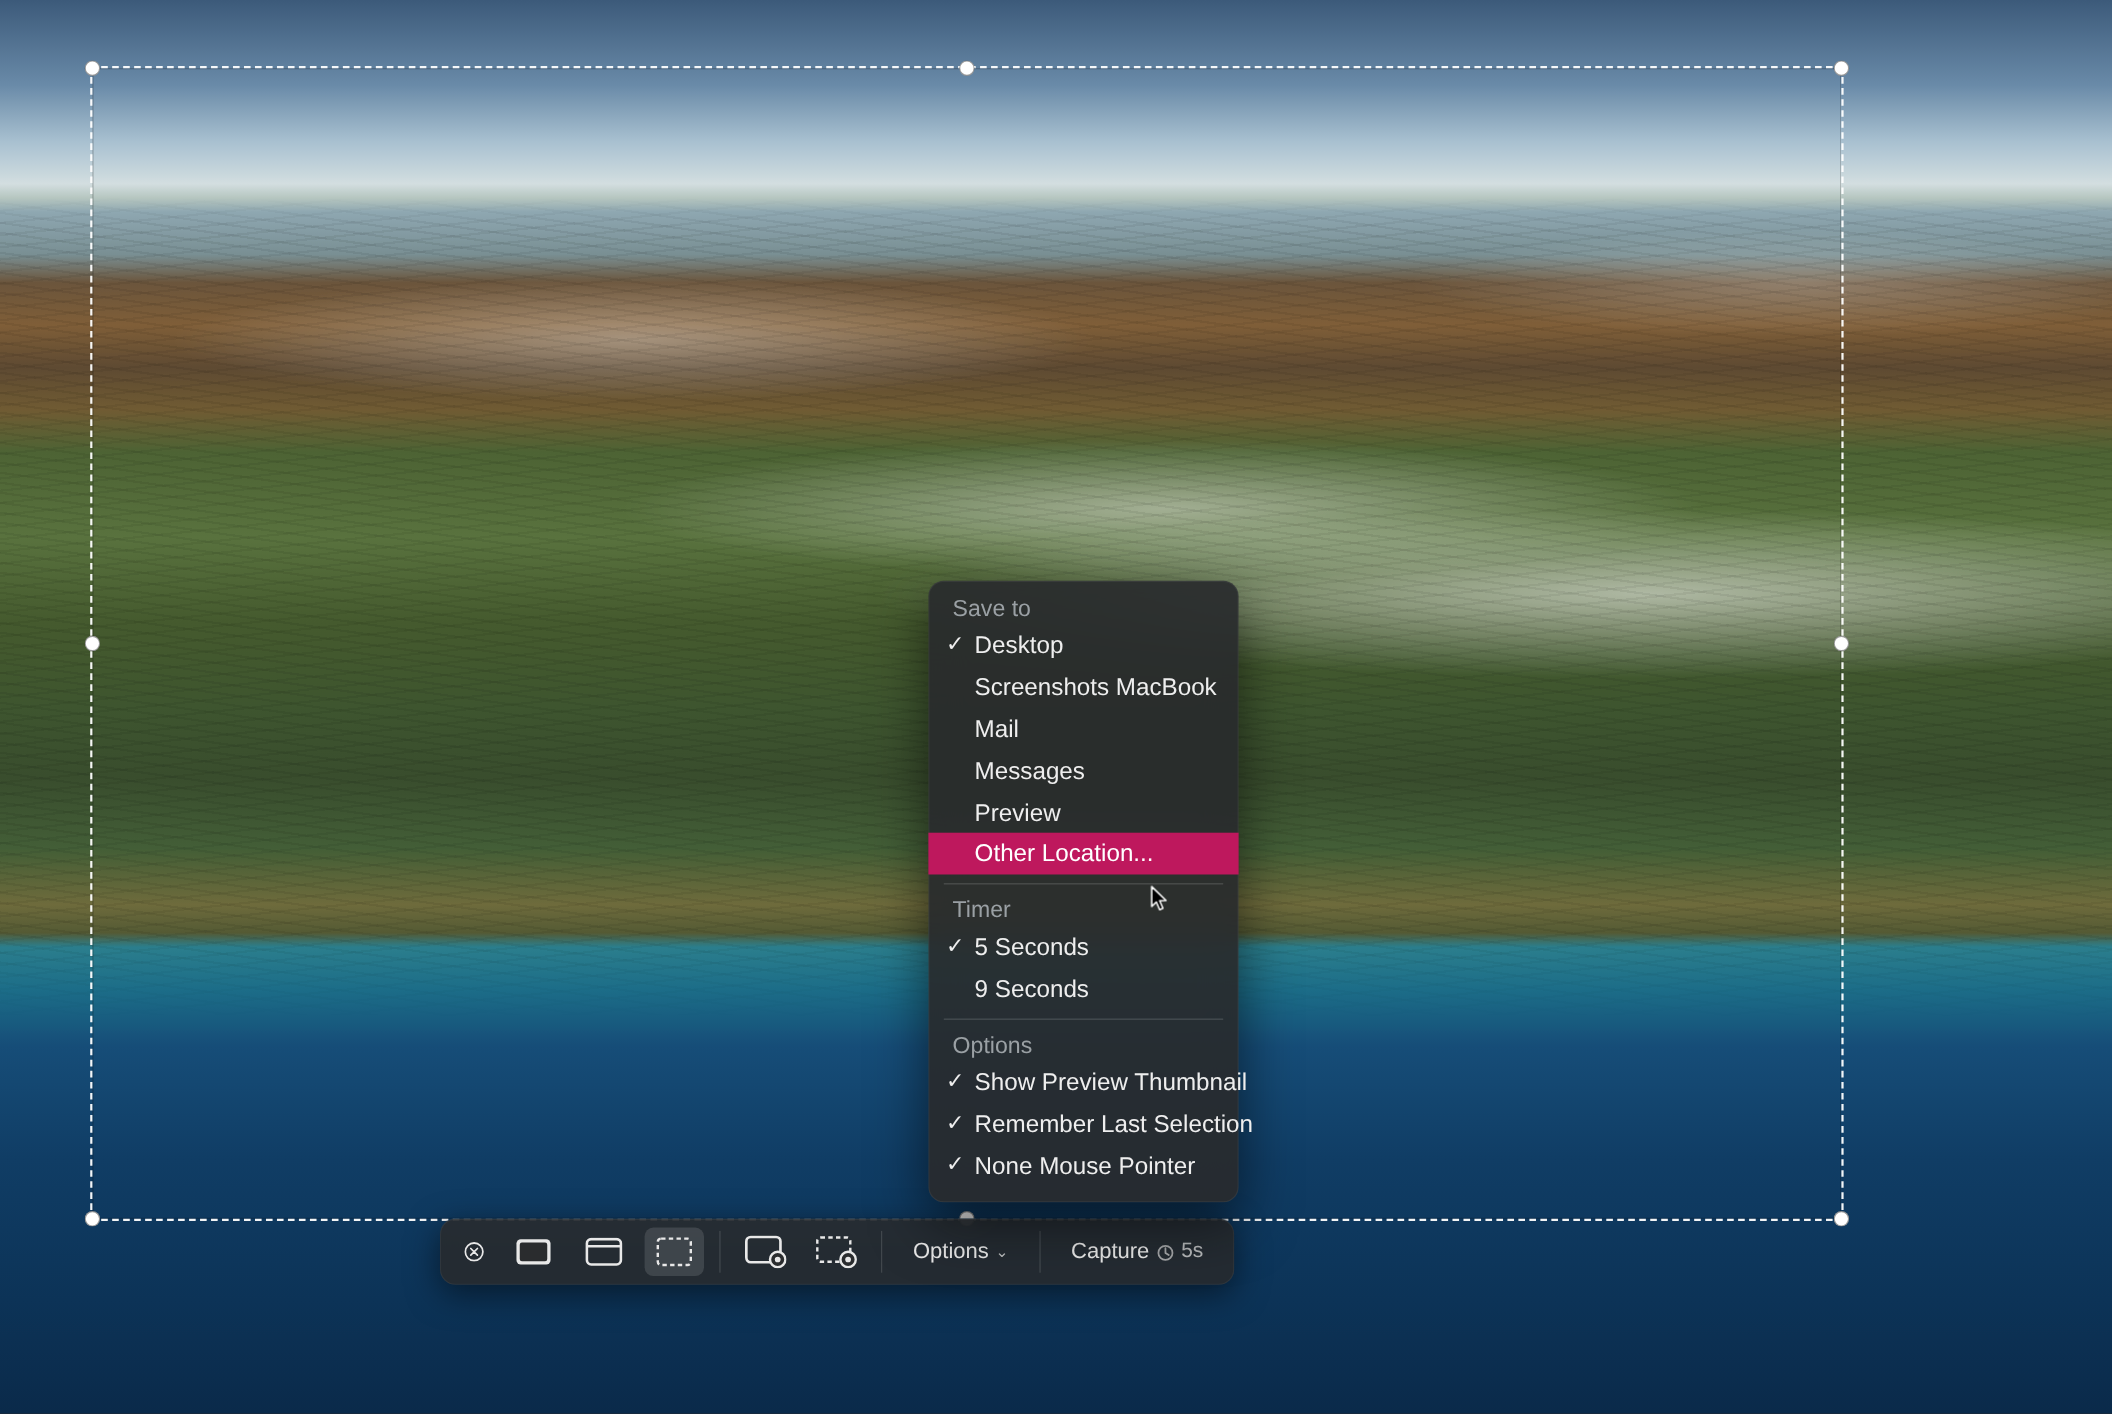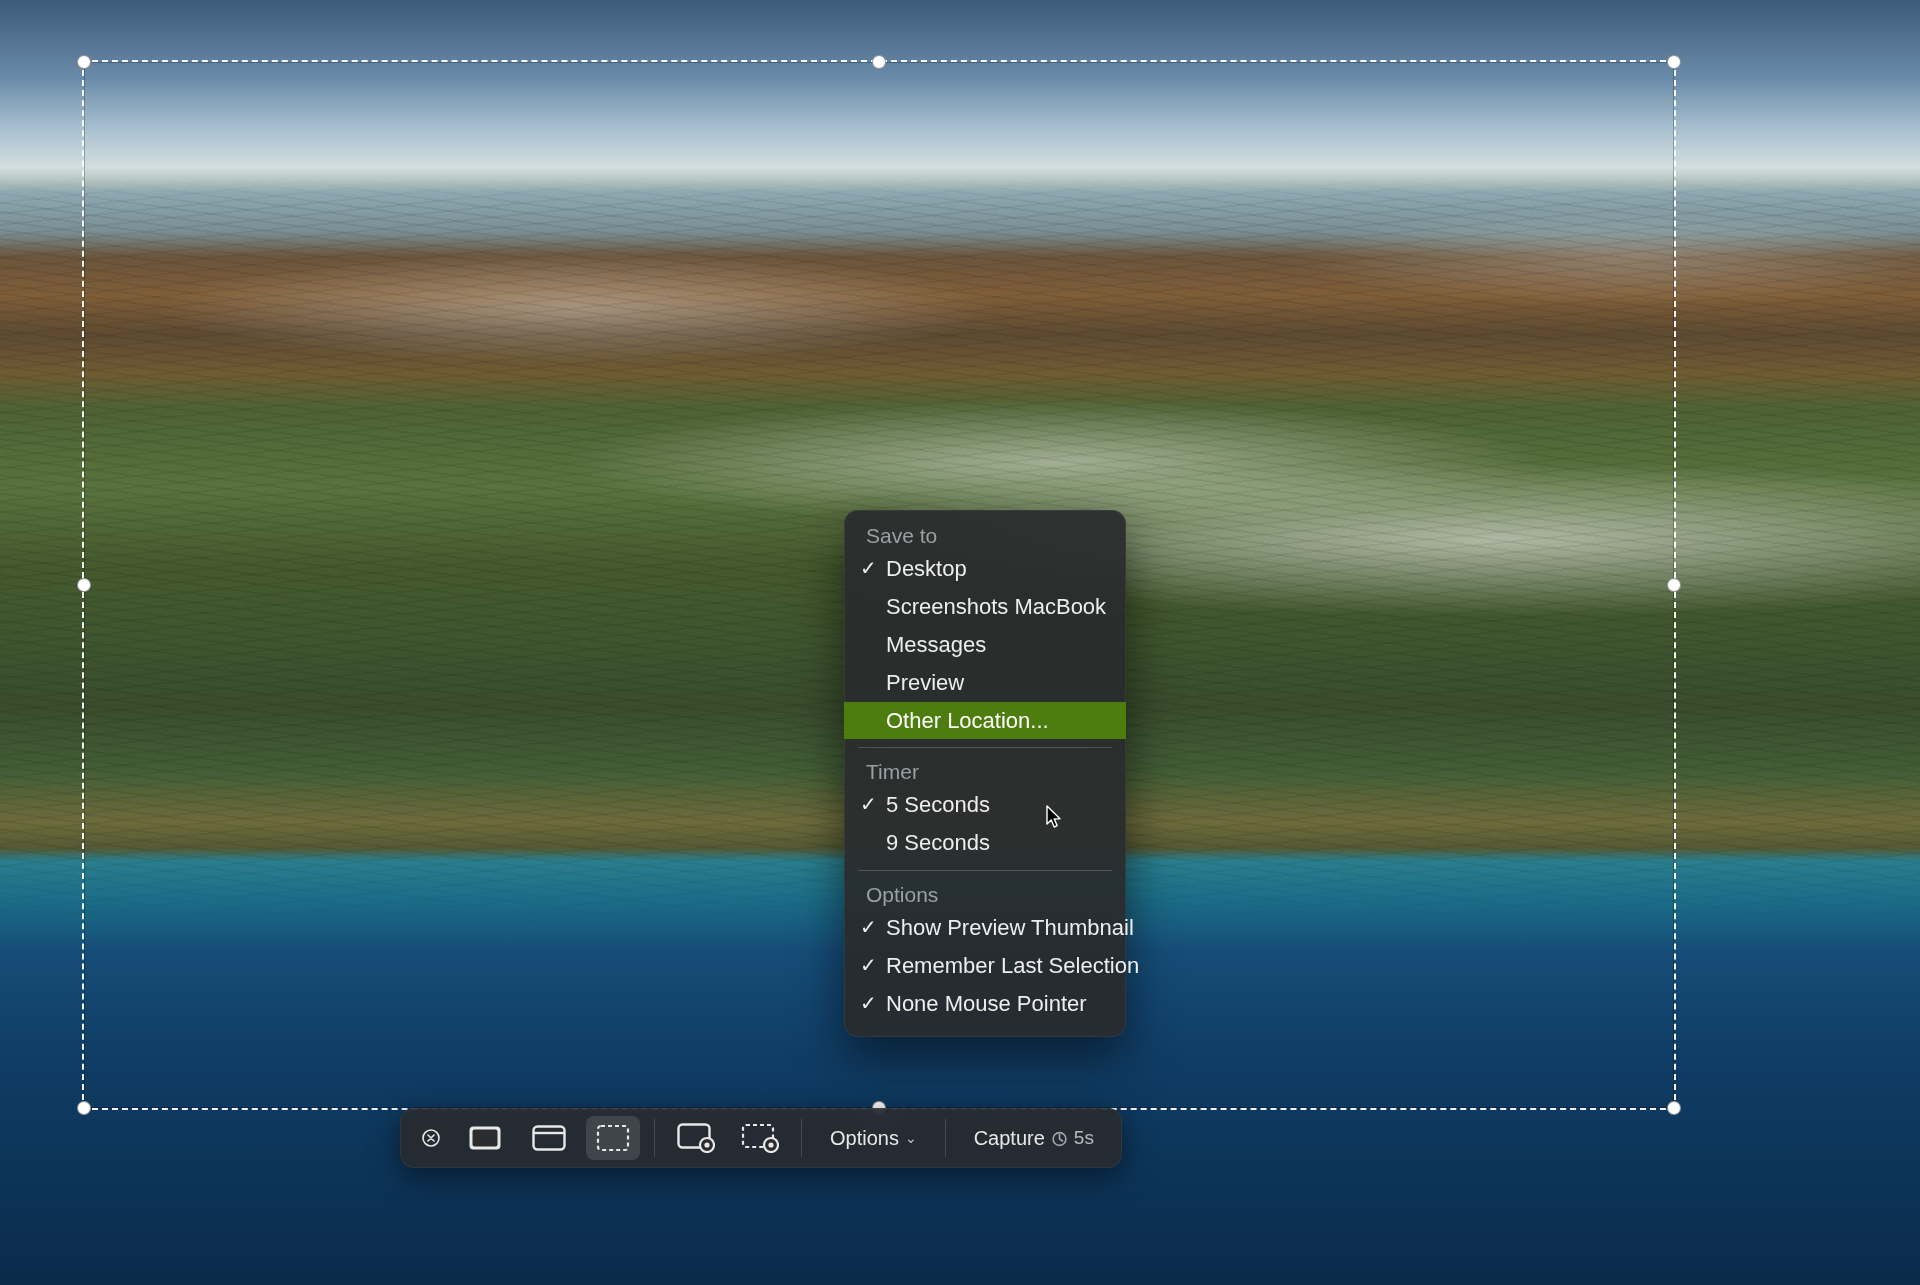--- a/index.html
+++ b/index.html
@@ -121,21 +121,21 @@
     font-size:21px;
   }
   .menu-item {
     position:relative;
     padding:3px 22px 3px 42px;
     line-height:1.45;
     cursor:pointer;
     white-space:nowrap;
   }
   .menu-item.highlight {
-    background:#4d7c0f;
+    background:#be185d;
     color:#fff;
   }
   .menu-item .check {
     position:absolute; left:16px; top:50%; transform:translateY(-52%);
     font-size:20px;
   }
   .menu-divider {
     height:1px; margin:8px 14px;
     background: rgba(255,255,255,.18);
   }
@@ -224,24 +224,25 @@
     <span class="capture-timer">
       <svg width="17" height="17" viewBox="0 0 17 17">
         <circle cx="8.5" cy="9" r="6.4" fill="none" stroke="#cfcfcf" stroke-width="1.6"></circle>
         <path d="M8.5 9V4.6M8.5 9l3 2" stroke="#cfcfcf" stroke-width="1.6" stroke-linecap="round"></path>
       </svg>
       <span>5s</span>
     </span>
   </div>
 </div>
 
-<div class="menu" id="menu" style="left: 844px; top: 510px;">
+<div class="menu" id="menu" style="left: 844px; top: 528px;">
     <div class="menu-section-title">Save to</div>
     <div class="menu-item"><span class="check">✓</span><span>Desktop</span></div>
     <div class="menu-item"><span>Screenshots MacBook</span></div>
+    <div class="menu-item"><span>Mail</span></div>
     <div class="menu-item"><span>Messages</span></div>
     <div class="menu-item"><span>Preview</span></div>
     <div class="menu-item highlight"><span>Other Location...</span></div>
     <div class="menu-divider"></div>
     <div class="menu-section-title">Timer</div>
     <div class="menu-item"><span class="check">✓</span><span>5 Seconds</span></div>
     <div class="menu-item"><span>9 Seconds</span></div>
     <div class="menu-divider"></div>
     <div class="menu-section-title">Options</div>
     <div class="menu-item"><span class="check">✓</span><span>Show Preview Thumbnail</span></div>

